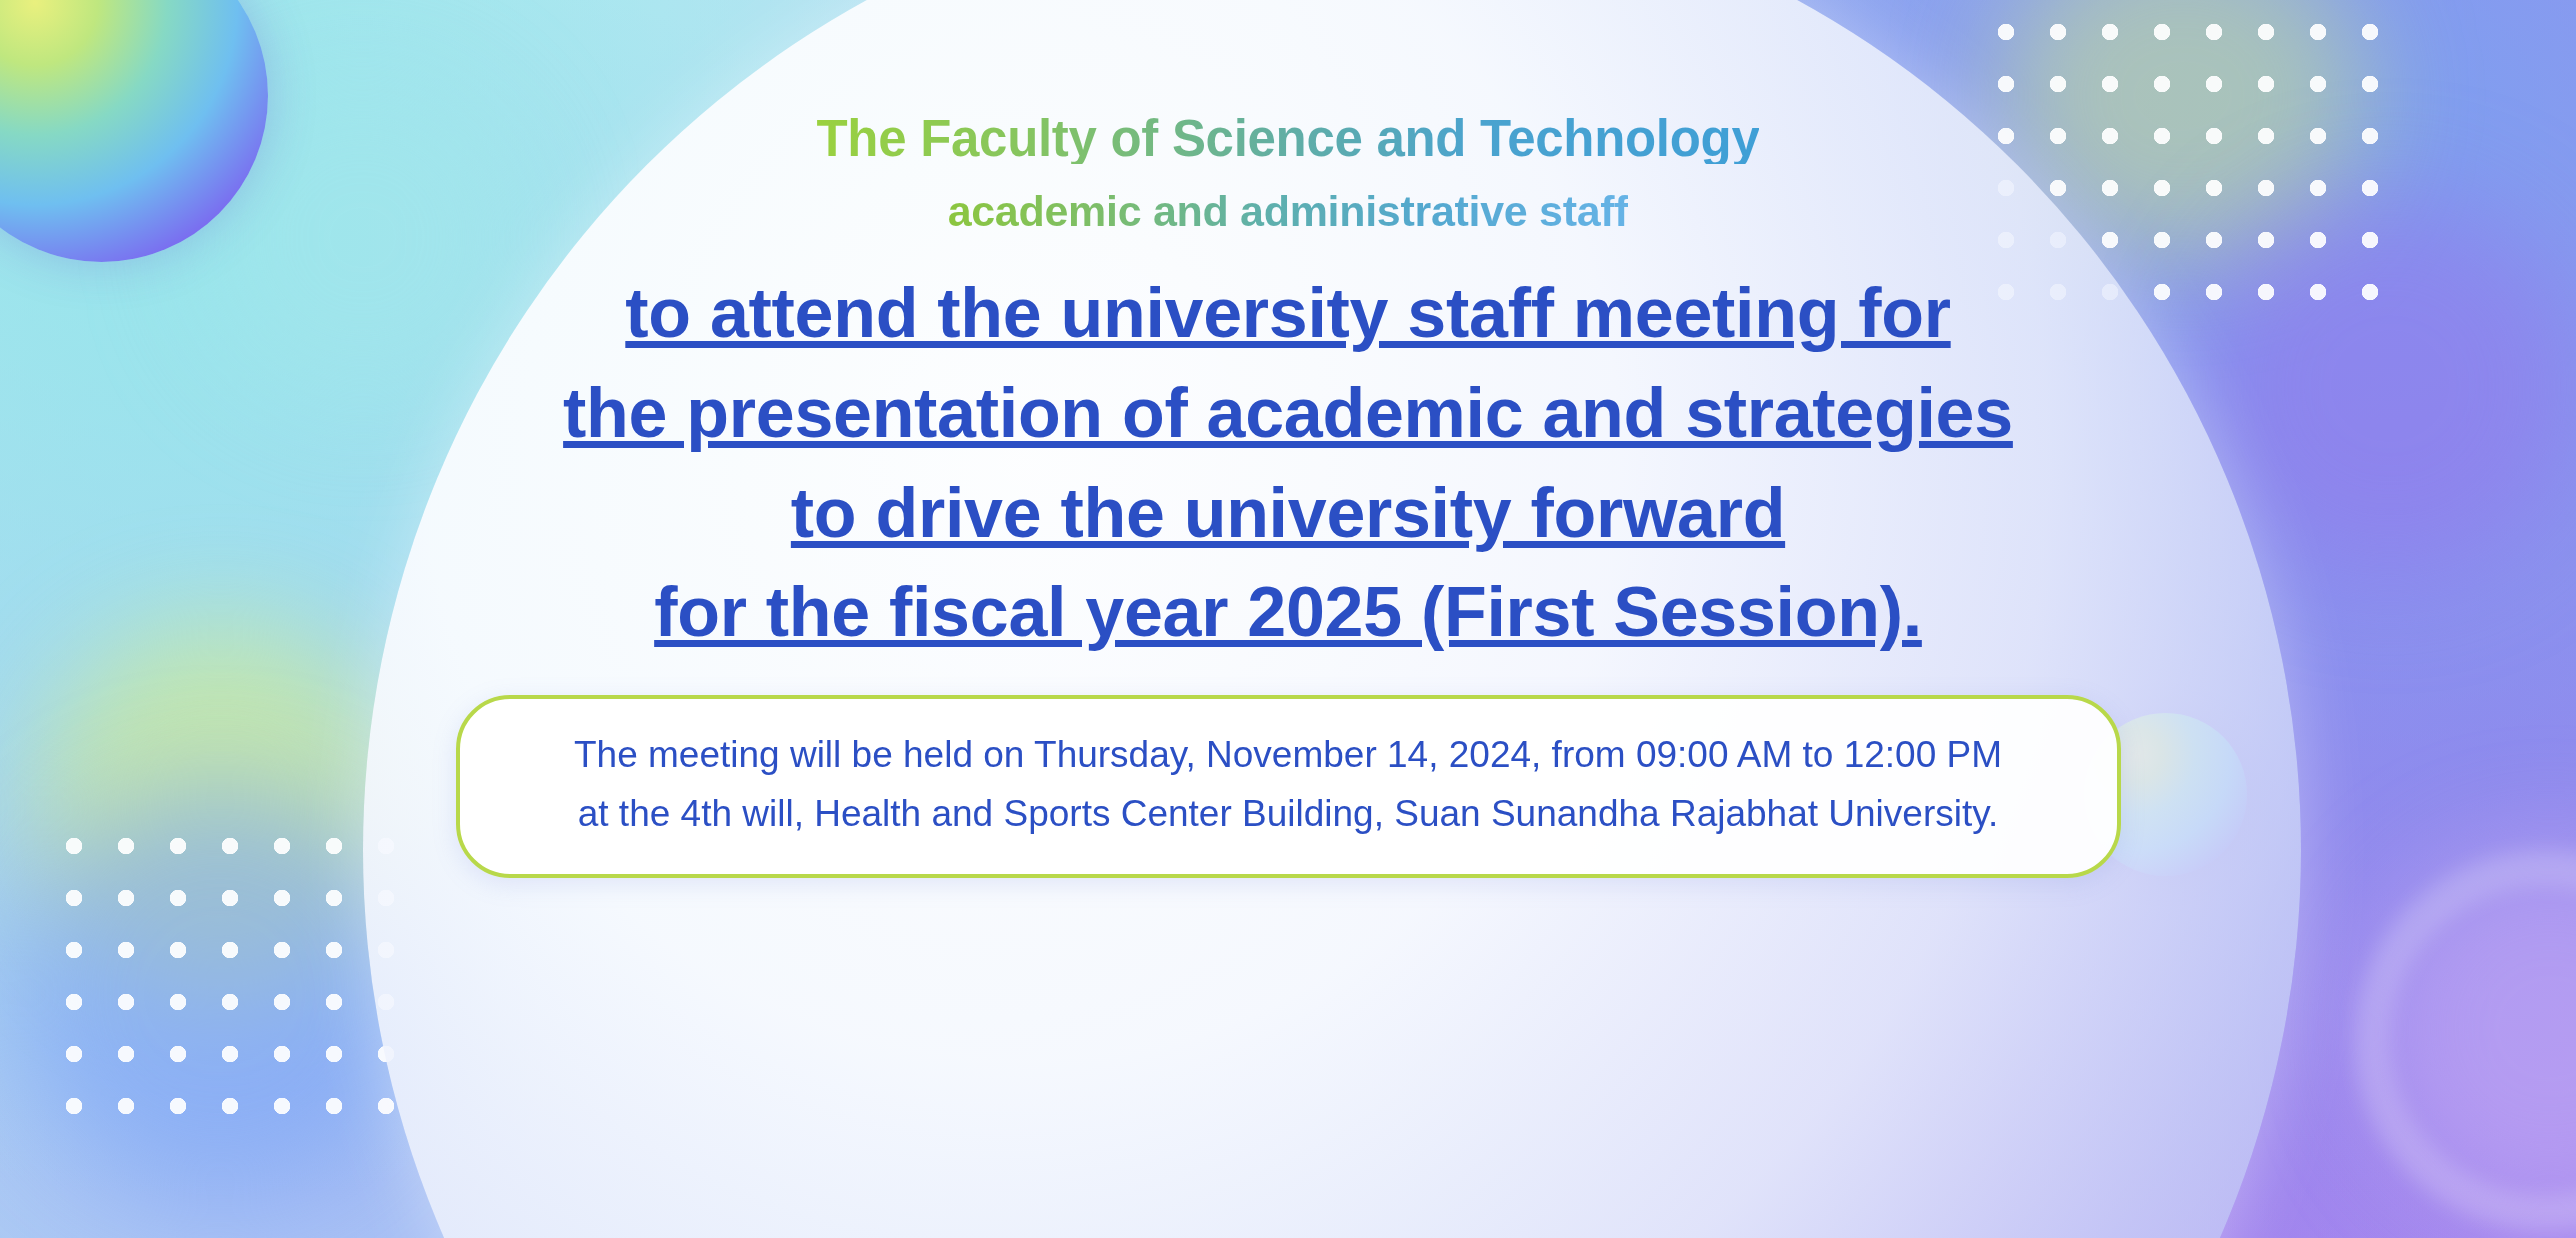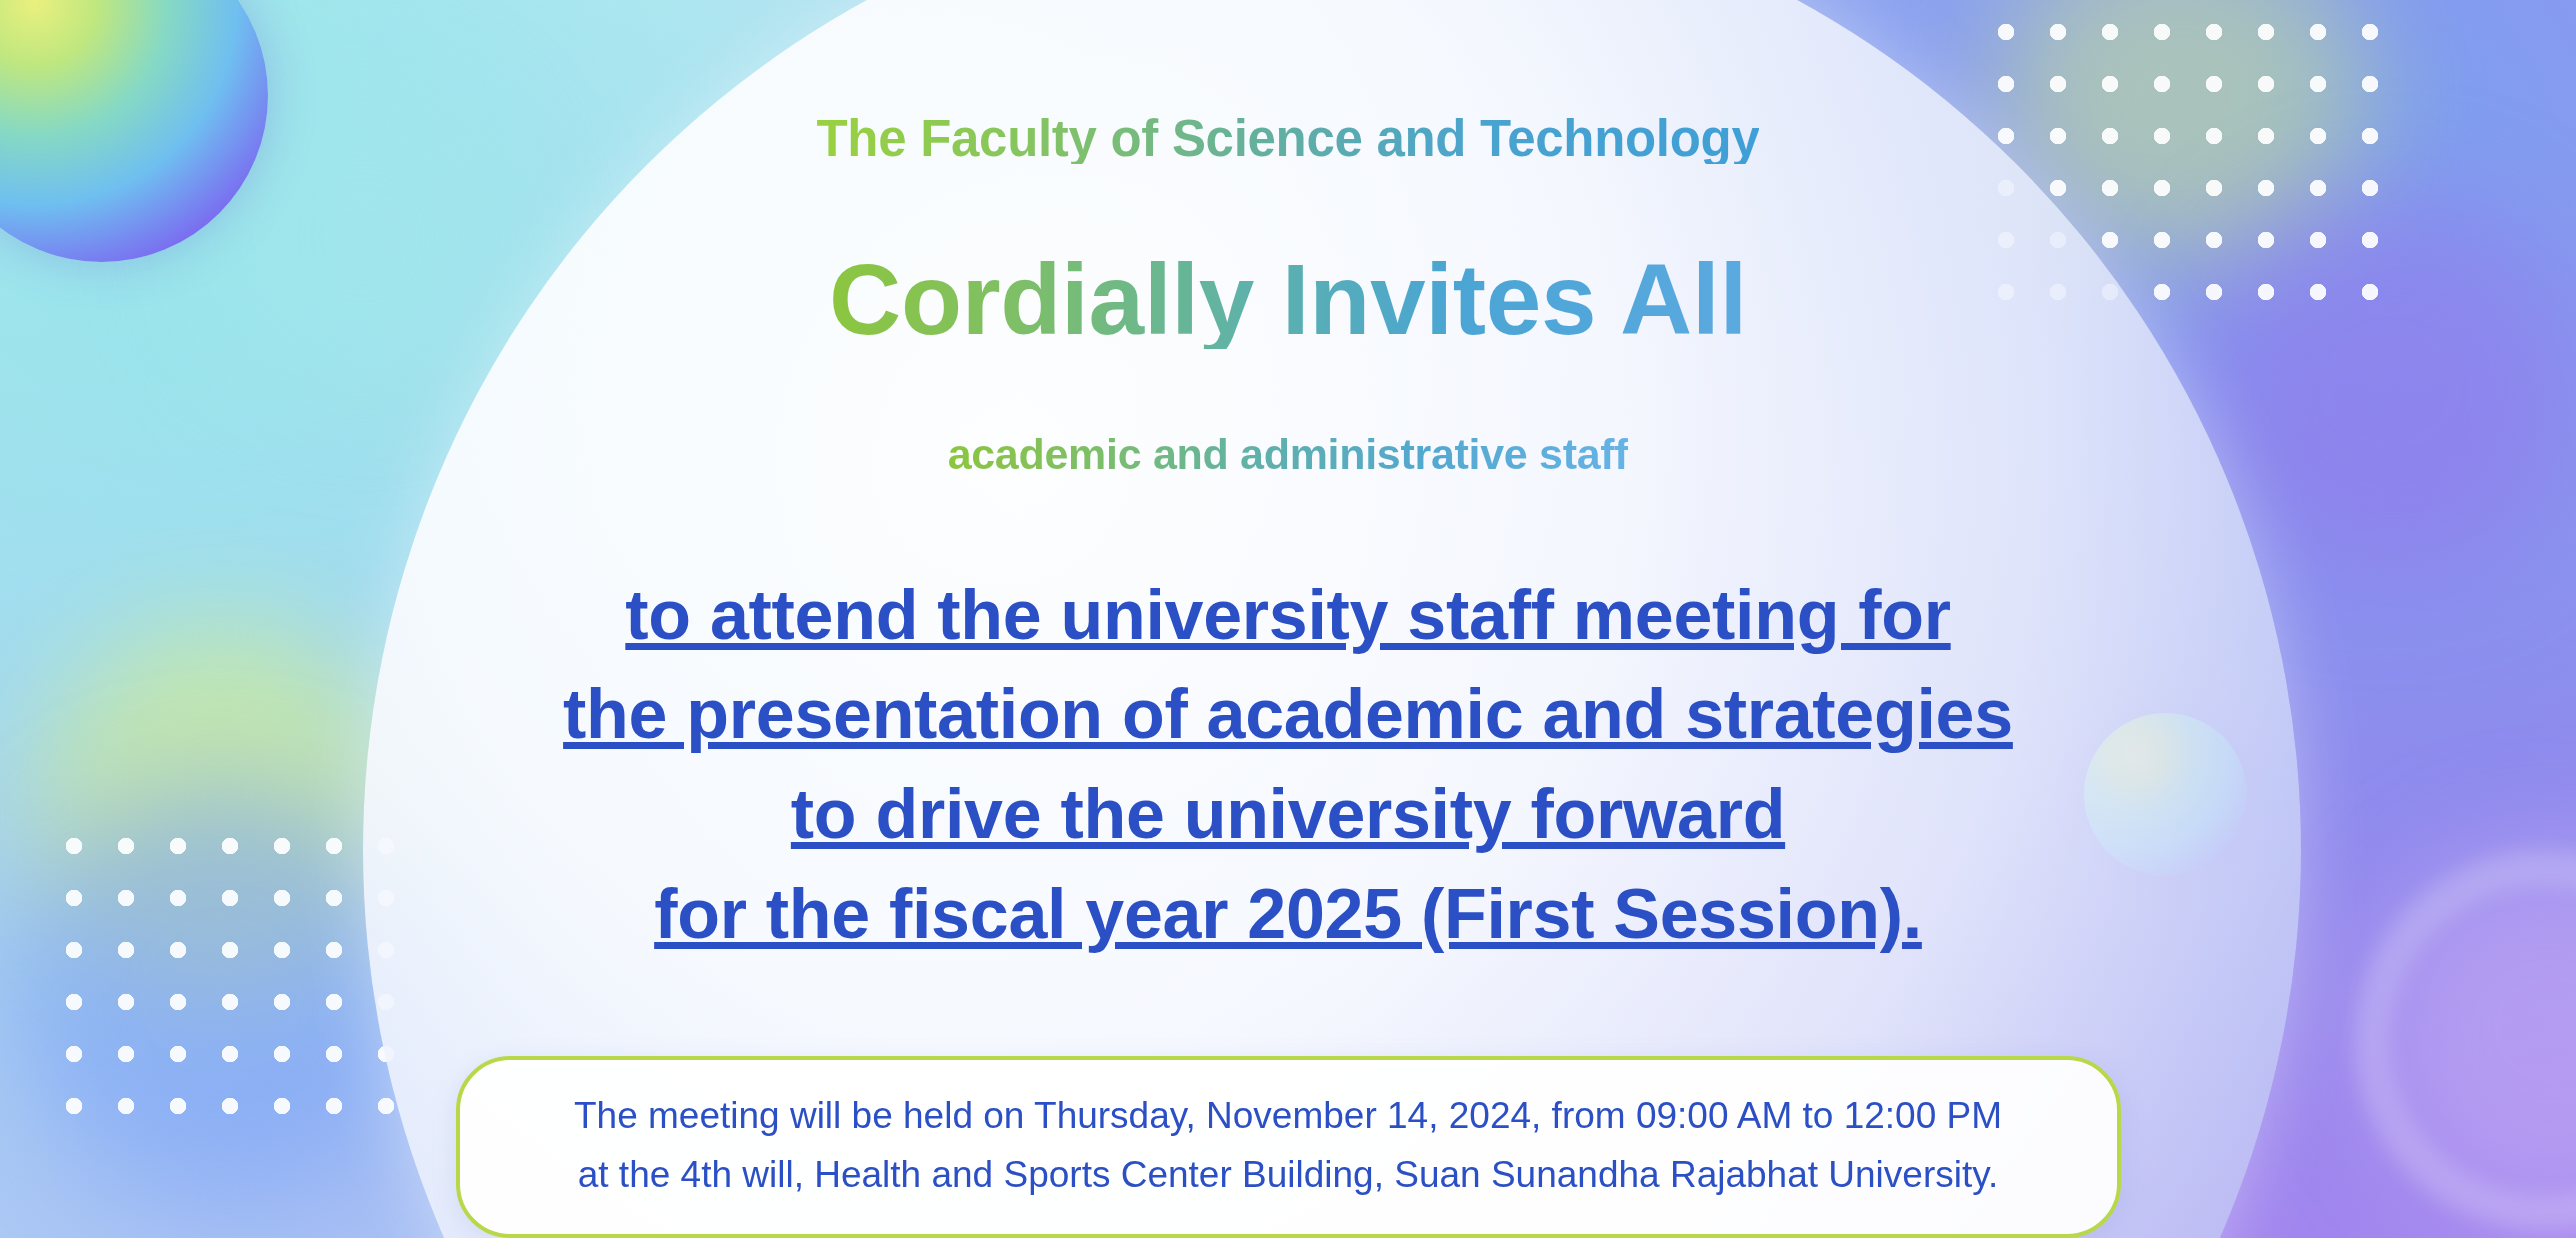--- a/index.html
+++ b/index.html
@@ -106,21 +106,20 @@
     position: absolute;
     left: 0;
     top: 0;
     width: 2576px;
     height: 1238px;
     display: flex;
     flex-direction: column;
     align-items: center;
     padding-top: 113px;
     box-sizing: border-box;
-    justify-content: space-between;
   }
 
   .line {
     text-align: center;
     white-space: nowrap;
     font-weight: bold;
     letter-spacing: -0.3px;
   }
 
   .l-kicker {
@@ -204,21 +203,20 @@
 
   <div class="blob blob-topleft"></div>
   <div class="blob blob-small"></div>
 
   <div class="circle-card"></div>
 
   <div class="content">
 
     <div class="line l-kicker">The Faculty of Science and Technology</div>
 
-    <div class="line l-headline">Cordially Invites All</div>
 
     <div class="line l-sub">academic and administrative staff</div>
 
     <div class="body-lines">
       <div class="line l-body">to attend the university staff meeting for</div>
       <div class="line l-body">the presentation of academic and strategies</div>
       <div class="line l-body">to drive the university forward</div>
       <div class="line l-body">for the fiscal year 2025 (First Session).</div>
     </div>
 

